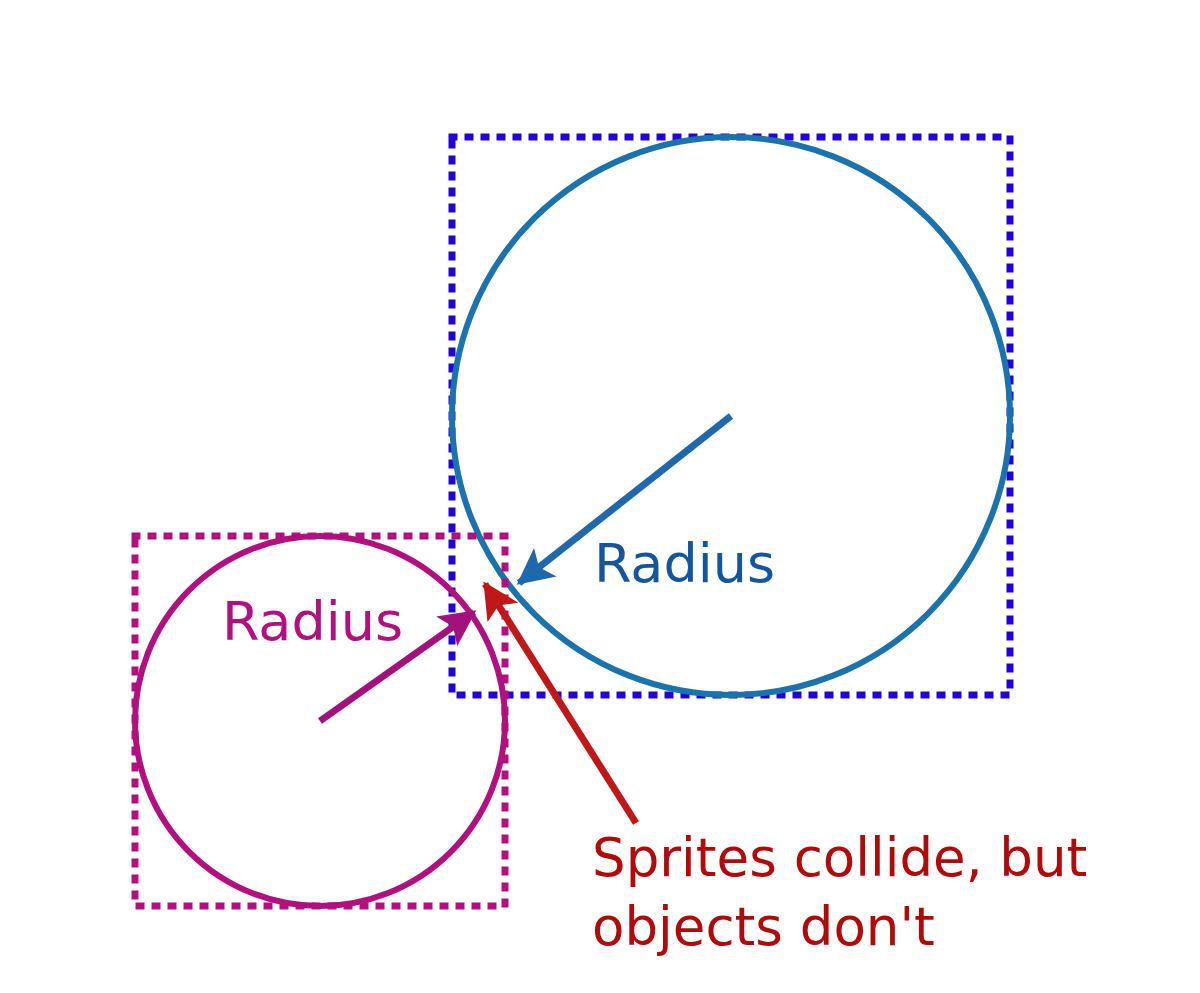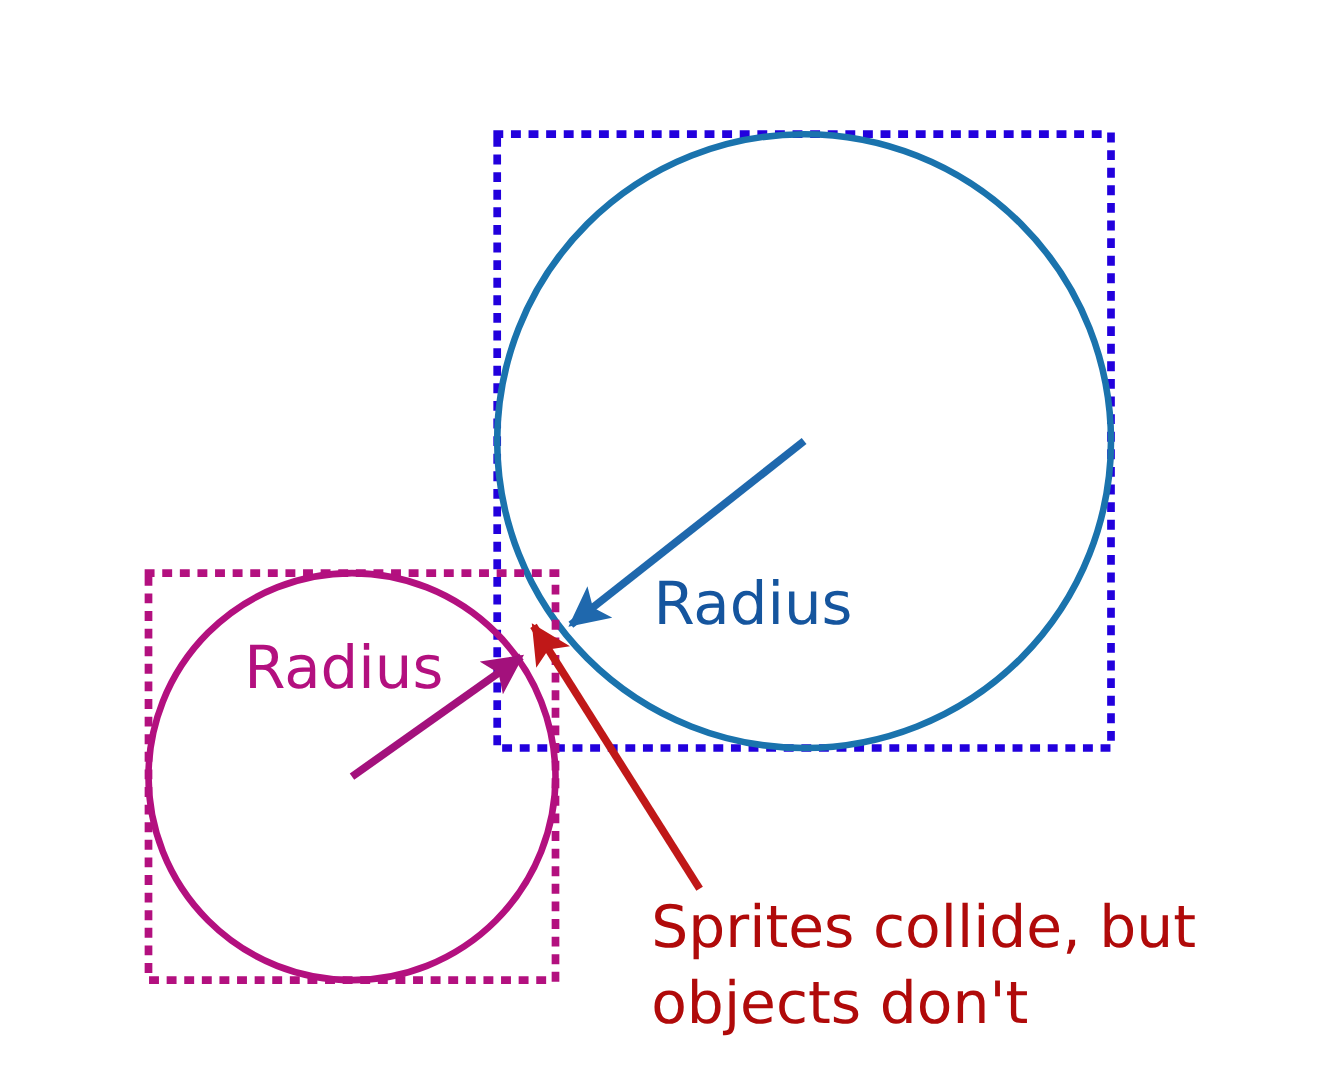--- a/index.html
+++ b/index.html
@@ -12,20 +12,21 @@
     width: 1200px;
     height: 993px;
     overflow: hidden;
     font-family: "DejaVu Sans", sans-serif;
   }
   #diagram-root {
     position: relative;
     width: 1200px;
     height: 960px;
     background: #ffffff;
+    margin-top: 15px;
   }
   #diagram-svg {
     position: absolute;
     left: 0;
     top: 0;
     width: 1200px;
     height: 993px;
     display: block;
   }
   .diagram-label {

